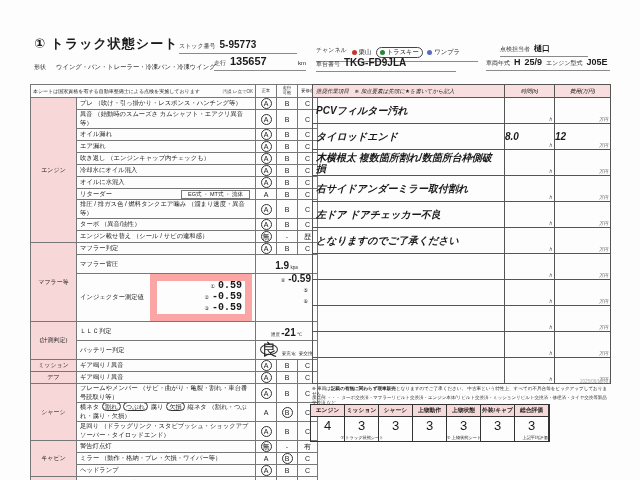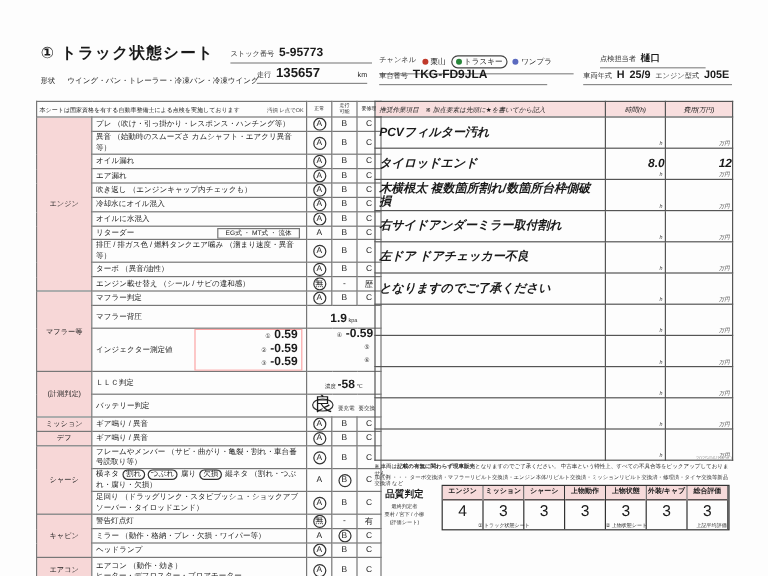--- a/index.html
+++ b/index.html
@@ -4,21 +4,21 @@
 <style>
   html,body{margin:0;padding:0;}
   body{width:640px;height:480px;background:#fdfdfd;position:relative;overflow:hidden;
        font-family:"Liberation Sans","DejaVu Sans",sans-serif;color:#1a1a1a;}
   .abs{position:absolute;}
   
   #title{left:34px;top:35px;font-size:13px;font-weight:700;letter-spacing:1px;}
   .fld{display:flex;align-items:baseline;gap:4px;border-bottom:1px solid #8a8a8a;padding-bottom:2px;}
   .sl{font-size:6px;color:#333;white-space:nowrap;}
   .mv{font-size:10px;font-weight:600;}
-  #stock{left:192px;top:39px;width:118px;}
+  #stock{left:179px;top:39px;width:118px;}
   #channel{left:316px;top:41px;width:162px;border-bottom:1px solid #8a8a8a;padding-bottom:2px;
            display:flex;align-items:center;gap:5px;}
   .chan{font-size:6.3px;display:inline-flex;align-items:center;gap:2px;white-space:nowrap;}
   .dot{width:5px;height:5px;border-radius:50%;display:inline-block;}
   .oval{border:1px solid #444;border-radius:8px;padding:0 3px;}
   #inspector{left:500px;top:43px;width:88px;}
   #inspector .mv{font-size:8px;}
   #shape{left:34px;top:63px;display:flex;gap:10px;font-size:6.3px;border-bottom:none;}
   #mileage{left:214px;top:55px;width:92px;}
   #mileage .mv{font-size:11px;}
@@ -42,37 +42,37 @@
   td.item{font-size:6.3px;padding:0 3px !important;}
   td.mk{text-align:center;font-size:7px;}
   .circ{display:inline-block;min-width:11px;height:11px;line-height:10px;border:1.2px solid #333;
         border-radius:50%;box-sizing:border-box;}
   .inline-circ{border:1px solid #333;border-radius:7px;padding:0 2px;margin:0 1px;}
   td.mkw{text-align:center;padding:0 3px !important;}
   .bigv{font-size:10px;font-weight:600;}
   .smu{font-size:4.6px;color:#333;}
   .subbox{float:right;border:1px solid #777;font-size:5.5px;padding:0 6px;margin-right:2px;}
   .injwrap{display:flex;align-items:center;}
-  .injbox{margin-left:auto;width:88px;border:1px solid #fca5a5;}
+  .injbox{margin-left:auto;width:88px;border:7px solid #fca5a5;font-family:Liberation Mono, monospace;}
   .injrow{display:flex;justify-content:flex-end;align-items:baseline;height:11px;line-height:10px;
           padding-right:3px;gap:3px;}
   .injn{font-size:5px;color:#333;}
   .injv{font-size:10px;font-weight:600;}
   td.mkinj{padding:0 3px !important;vertical-align:top;}
   .batt .smu{margin-left:2px;}
   
   #worktable{left:312px;top:84px;font-style:italic;}
   table.work{border-collapse:collapse;table-layout:fixed;width:298px;}
   table.work td{border:1px solid #555;padding:0;overflow:hidden;}
   table.work tr{height:26px;}
   table.work tr.hd{height:13px;background:#f8dede;}
   .whd{font-size:5.5px;padding:0 3px !important;color:#222;}
   .whdc{font-size:5.5px;text-align:center;color:#222;}
   td.witem{font-size:10px;font-weight:600;padding:1px 3px !important;line-height:11px;}
-  td.wval{position:relative;text-align:right;font-size:10px;font-weight:600;}
+  td.wval{position:relative;text-align:left;font-size:10px;font-weight:600;}
   td.wval .unit{position:absolute;right:2px;bottom:1px;font-size:4.5px;font-weight:400;color:#444;}
   
   #disclaimer{left:312px;top:386px;width:298px;font-size:4.6px;color:#222;}
   #disclaimer b{font-weight:700;}
   #examples{left:312px;top:395px;width:298px;font-size:4.5px;color:#333;}
   #sheetdate{left:560px;top:379px;width:50px;text-align:right;font-size:4.5px;color:#aaa;}
   
   #summary{left:310px;top:404px;display:flex;gap:4px;}
   #summary-label{width:54px;text-align:center;padding-top:2px;}
   #summary-label .t1{font-size:8px;font-weight:700;}
@@ -288,21 +288,21 @@
               <span class="injn">⑥</span>
               <span class="injv"></span>
             </div>
           </td>
         </tr>
         <tr>
           <td class="cat" rowspan="2">(計測判定)</td>
           <td class="item">
             <div>ＬＬＣ判定</div>
           </td>
-          <td colspan="3" class="mkw"><span class="smu">濃度 </span><span class="bigv">-58</span><span class="smu"> ℃</span></td>
+          <td colspan="3" class="mkw"><span class="smu">濃度 </span><span class="bigv">-21</span><span class="smu"> ℃</span></td>
         </tr>
         <tr>
           <td class="item">
             <div>バッテリー判定</div>
           </td>
           <td colspan="3" class="mkw batt"><span class="circ">良</span><span class="smu"> 要充電</span><span class="smu"> 要交換</span></td>
         </tr>
         <tr>
           <td class="cat" rowspan="1">ミッション</td>
           <td class="item">
@@ -495,26 +495,20 @@
   </table>
 </div>
 
 <div class="abs" id="sheetdate">2025/06/18(水)</div>
 <div class="abs" id="disclaimer">
   <span>※ 車両は</span><b>記載の有無に関わらず現車販売</b><span>となりますのでご了承ください。 中古車という特性上、すべての不具合等をピックアップしておりません。</span>
 </div>
 <div class="abs" id="examples">加点例 ・・・ ターボ交換済・マフラーリビルト交換済・エンジン本体/リビルト交換済・ミッションリビルト交換済・修理済・タイヤ交換等新品交換済 など</div>
 
 <div class="abs" id="summary">
-  <div id="summary-label">
-    <div class="t1">品質判定</div>
-    <div class="t2">最終判定者</div>
-    <div class="t2">栗村 / 宮下 / 小柳</div>
-    <div class="t2">(評価シート)</div>
-  </div>
   <div id="summary-grid">
       <div class="sumcol">
         <div class="sumhead">エンジン</div>
         <div class="sumval">4</div>
       </div>
       <div class="sumcol">
         <div class="sumhead">ミッション</div>
         <div class="sumval">3</div>
       </div>
       <div class="sumcol">

